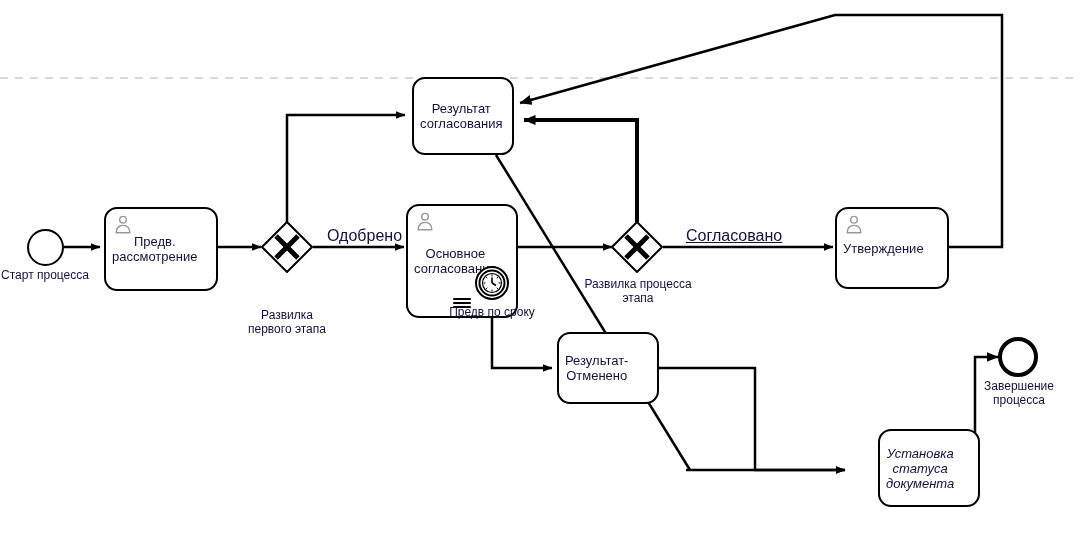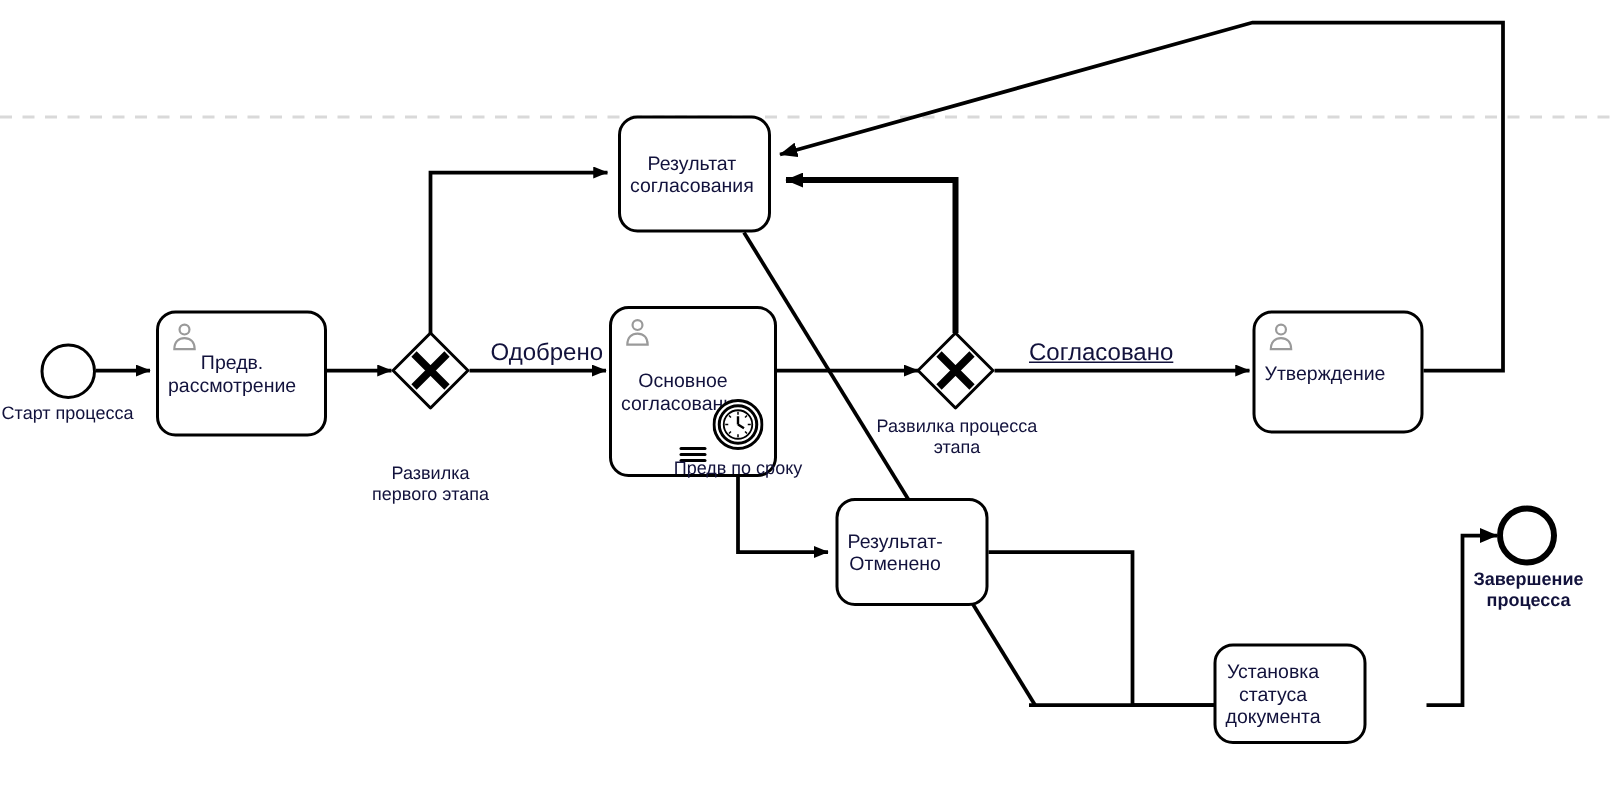--- a/index.html
+++ b/index.html
@@ -191,23 +191,23 @@
   </div>
 
   <div class="node task" style="left:835px;top:207px;width:114px;height:82px;">
     <svg class="user-icon" viewBox="0 0 24 24">
       <circle cx="12" cy="6.2" r="3.6" fill="none" stroke="#9a9a9a" stroke-width="1.6"></circle>
       <path d="M4.6 20.5 C4.6 14.8 8 12.4 12 12.4 C16 12.4 19.4 14.8 19.4 20.5 Z" fill="none" stroke="#9a9a9a" stroke-width="1.6"></path>
     </svg>
     <span class="label">Утверждение</span>
   </div>
 
-  <div class="node task" style="left:809px;top:429px;width:102px;height:67px;">
+  <div class="node task" style="left:878px;top:429px;width:102px;height:78px;font-style:italic;">
     <span class="label">Установка
 статуса
 документа</span>
   </div>
 
   <div class="event end" style="left:998px;top:337px;width:40px;height:40px;"></div>
-  <div class="cap" style="left:963px;top:379px;width:112px;font-weight:bold;">Завершение
+  <div class="cap" style="left:963px;top:379px;width:112px;">Завершение
 процесса</div>
 
 </div>
 
 </body></html>

